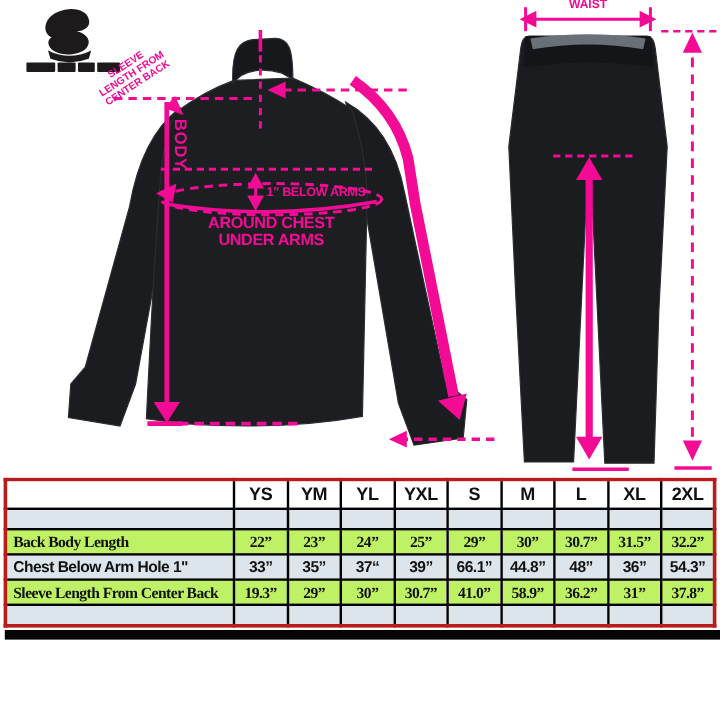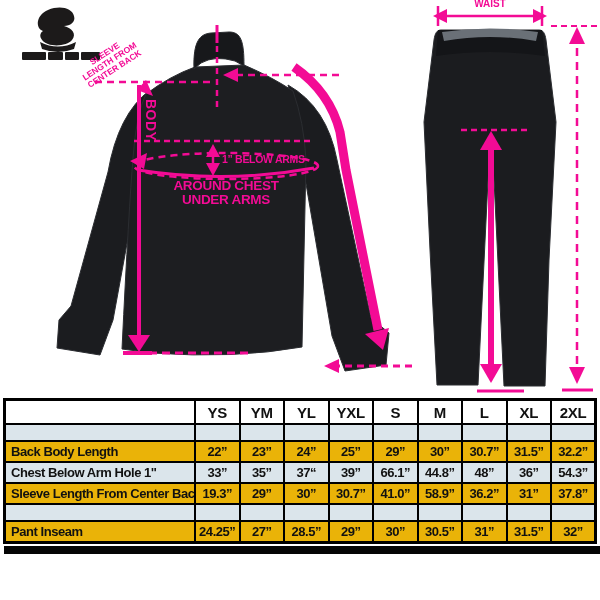--- a/index.html
+++ b/index.html
@@ -7,32 +7,32 @@
     position:relative; width:600px; height:600px; overflow:hidden;
     background:#ffffff; font-family:"Liberation Sans", sans-serif;
   }
   .figure-area { position:relative; width:600px; height:398px; background:#ffffff; }
   .figure-svg { position:absolute; left:0; top:0; }
   .brand-logo { position:absolute; left:10px; top:4px; width:100px; height:58px; }
 
   
   table.size-table {
     border-collapse:collapse; table-layout:fixed;
-    width:594px; margin:0 3px; border:3px solid #000000;
+    width:594px; margin:0 3px; border:3px solid #b91c1c;
     color:#111;
   }
   table.size-table th, table.size-table td { border:2px solid #000; overflow:hidden; white-space:nowrap; }
   table.size-table thead th { height:20px; font-size:15px; font-weight:bold; letter-spacing:-0.3px; background:#fff; }
   th.label-col { width:186px; }
   tr.spacer-row td { height:13px; background:#dbe5eb; }
   tr.data-row td { height:17px; font-weight:bold; font-size:13px; letter-spacing:-0.45px; }
   tr.data-row td.row-label { text-align:left; padding-left:5px; font-size:13px; }
   tr.data-row td.val { text-align:center;margin-top:40px; }
   tr.row-light td { background:#dbe5eb; }
-  tr.row-white td { background:#eab308; }
+  tr.row-white td { background:#bef264;font-family:Liberation Serif, serif; }
 
   .bottom-bar { height:8px; width:596px; margin:2px 0 0 4px; background:#050505; }
 
   
   text.pk { fill:#f30b95; font-family:"Liberation Sans", sans-serif; font-weight:bold; }
 </style>
 </head>
 <body>
 
 <div class="page">
@@ -206,29 +206,17 @@
           <td></td>
           <td></td>
           <td></td>
           <td></td>
           <td></td>
           <td></td>
           <td></td>
           <td></td>
           <td></td>
       </tr>
-      <tr class="data-row row-white">
-        <td class="row-label">Pant Inseam</td>
-        <td class="val">24.25”</td>
-        <td class="val">27”</td>
-        <td class="val">28.5”</td>
-        <td class="val">29”</td>
-        <td class="val">30”</td>
-        <td class="val">30.5”</td>
-        <td class="val">31”</td>
-        <td class="val">31.5”</td>
-        <td class="val">32”</td>
-      </tr>
     </tbody>
   </table>
 
   <div class="bottom-bar"></div>
 </div>
 
 </body></html>

